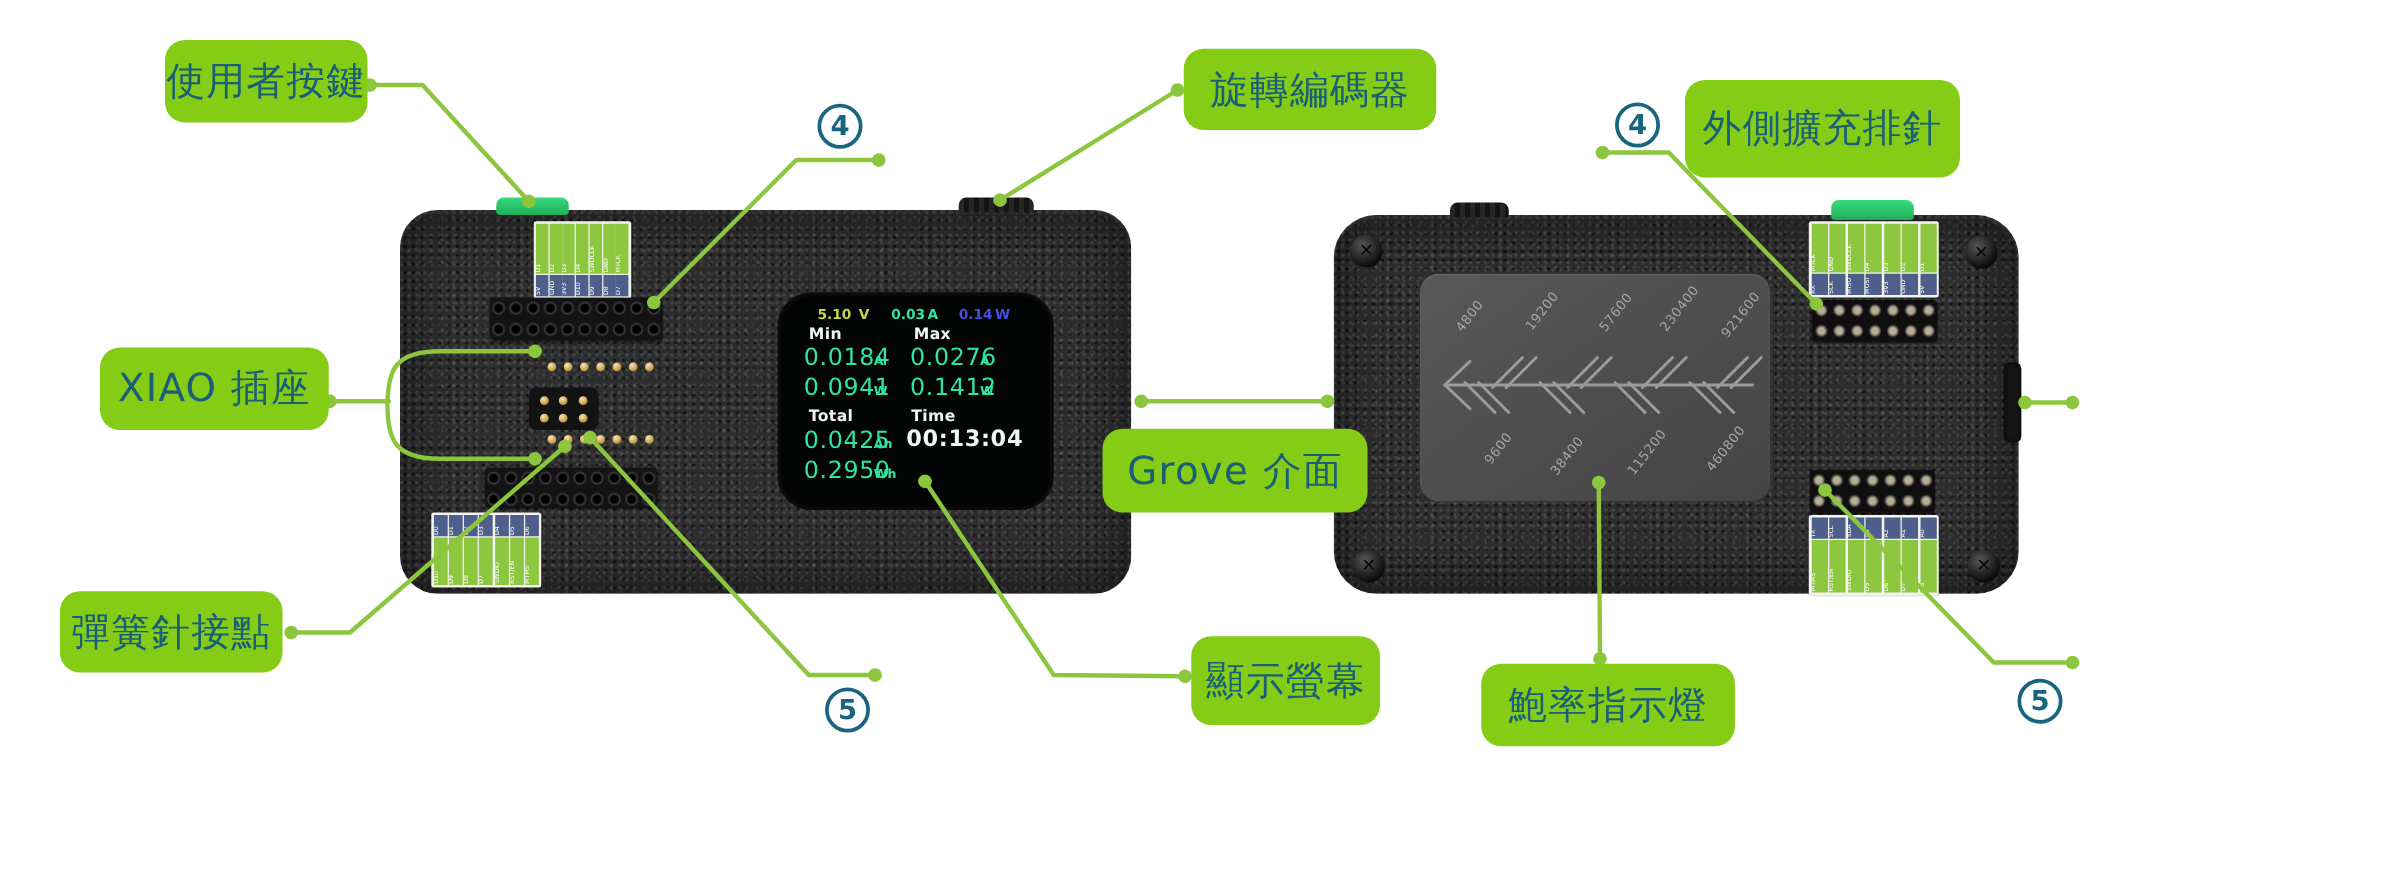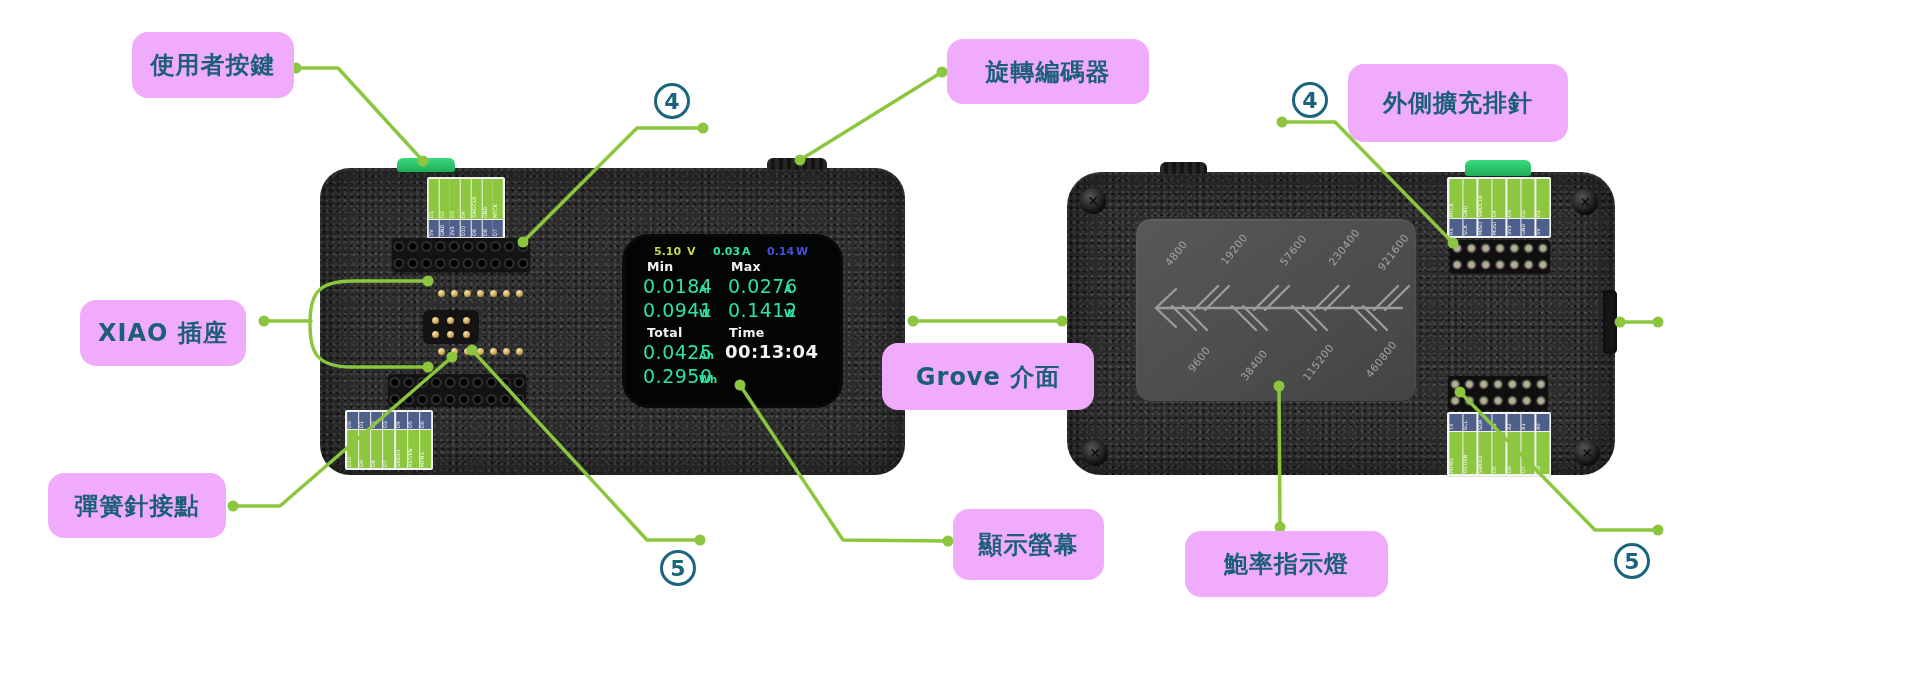--- a/index.html
+++ b/index.html
@@ -54,22 +54,22 @@
   .c-y{color:#c9d44b;} .c-g{color:#2fe3a1;} .c-b{color:#4450e0;}
   
   .panel{position:absolute;left:68px;top:46px;width:280px;height:182px;border-radius:16px;
          background:linear-gradient(145deg,#585858,#444);border:1px solid #333;
          box-shadow:inset 0 1px 2px rgba(255,255,255,.12);}
   .baud-lab{position:absolute;color:#a5a5a5;font-size:10.5px;letter-spacing:.5px;
             transform:translate(-50%,-50%) rotate(-52deg);white-space:nowrap;}
   .fishbone{position:absolute;left:0;top:0;}
   
   .callouts{position:absolute;left:0;top:0;pointer-events:none;}
-  .lbl{position:absolute;background:#f0abfc;border-radius:16px;color:#1a5e78;
-       font-weight:700;font-size:24px;display:flex;align-items:center;justify-content:center;
+  .lbl{position:absolute;background:#84cc16;border-radius:16px;color:#1a5e78;
+       font-weight:400;font-size:31px;display:flex;align-items:center;justify-content:center;
        letter-spacing:1px;white-space:nowrap;}
   .circ{position:absolute;width:36px;height:36px;border:3px solid #19647e;border-radius:50%;
         color:#19647e;font-size:22px;font-weight:700;display:flex;align-items:center;
         justify-content:center;background:#fff;box-sizing:border-box;}
 </style>
 </head>
 <body>
 
 <div class="canvas">
 
@@ -348,21 +348,21 @@
         <polyline points="1460,392 1595,530 1658,530"></polyline>
         <circle cx="1460" cy="392" r="5.5" fill="#8cc63e" stroke="none"></circle>
         <circle cx="1658" cy="530" r="5.5" fill="#8cc63e" stroke="none"></circle>
       </g>
     </g>
   </svg>
 
   <div class="lbl" style="left:132px;top:32px;width:162px;height:66px">使用者按鍵</div>
   <div class="lbl" style="left:947px;top:39px;width:202px;height:65px">旋轉編碼器</div>
   <div class="lbl" style="left:1348px;top:64px;width:220px;height:78px">外側擴充排針</div>
-  <div class="lbl" style="left:80px;top:300px;width:166px;height:66px">XIAO 插座</div>
+  <div class="lbl" style="left:80px;top:278px;width:183px;height:66px">XIAO 插座</div>
   <div class="lbl" style="left:882px;top:343px;width:212px;height:67px">Grove 介面</div>
   <div class="lbl" style="left:48px;top:473px;width:178px;height:65px">彈簧針接點</div>
   <div class="lbl" style="left:953px;top:509px;width:151px;height:71px">顯示螢幕</div>
   <div class="lbl" style="left:1185px;top:531px;width:203px;height:66px">鮑率指示燈</div>
 
   <div class="circ" style="left:654px;top:83px">4</div>
   <div class="circ" style="left:1292px;top:82px">4</div>
   <div class="circ" style="left:660px;top:550px">5</div>
   <div class="circ" style="left:1614px;top:543px">5</div>
 

